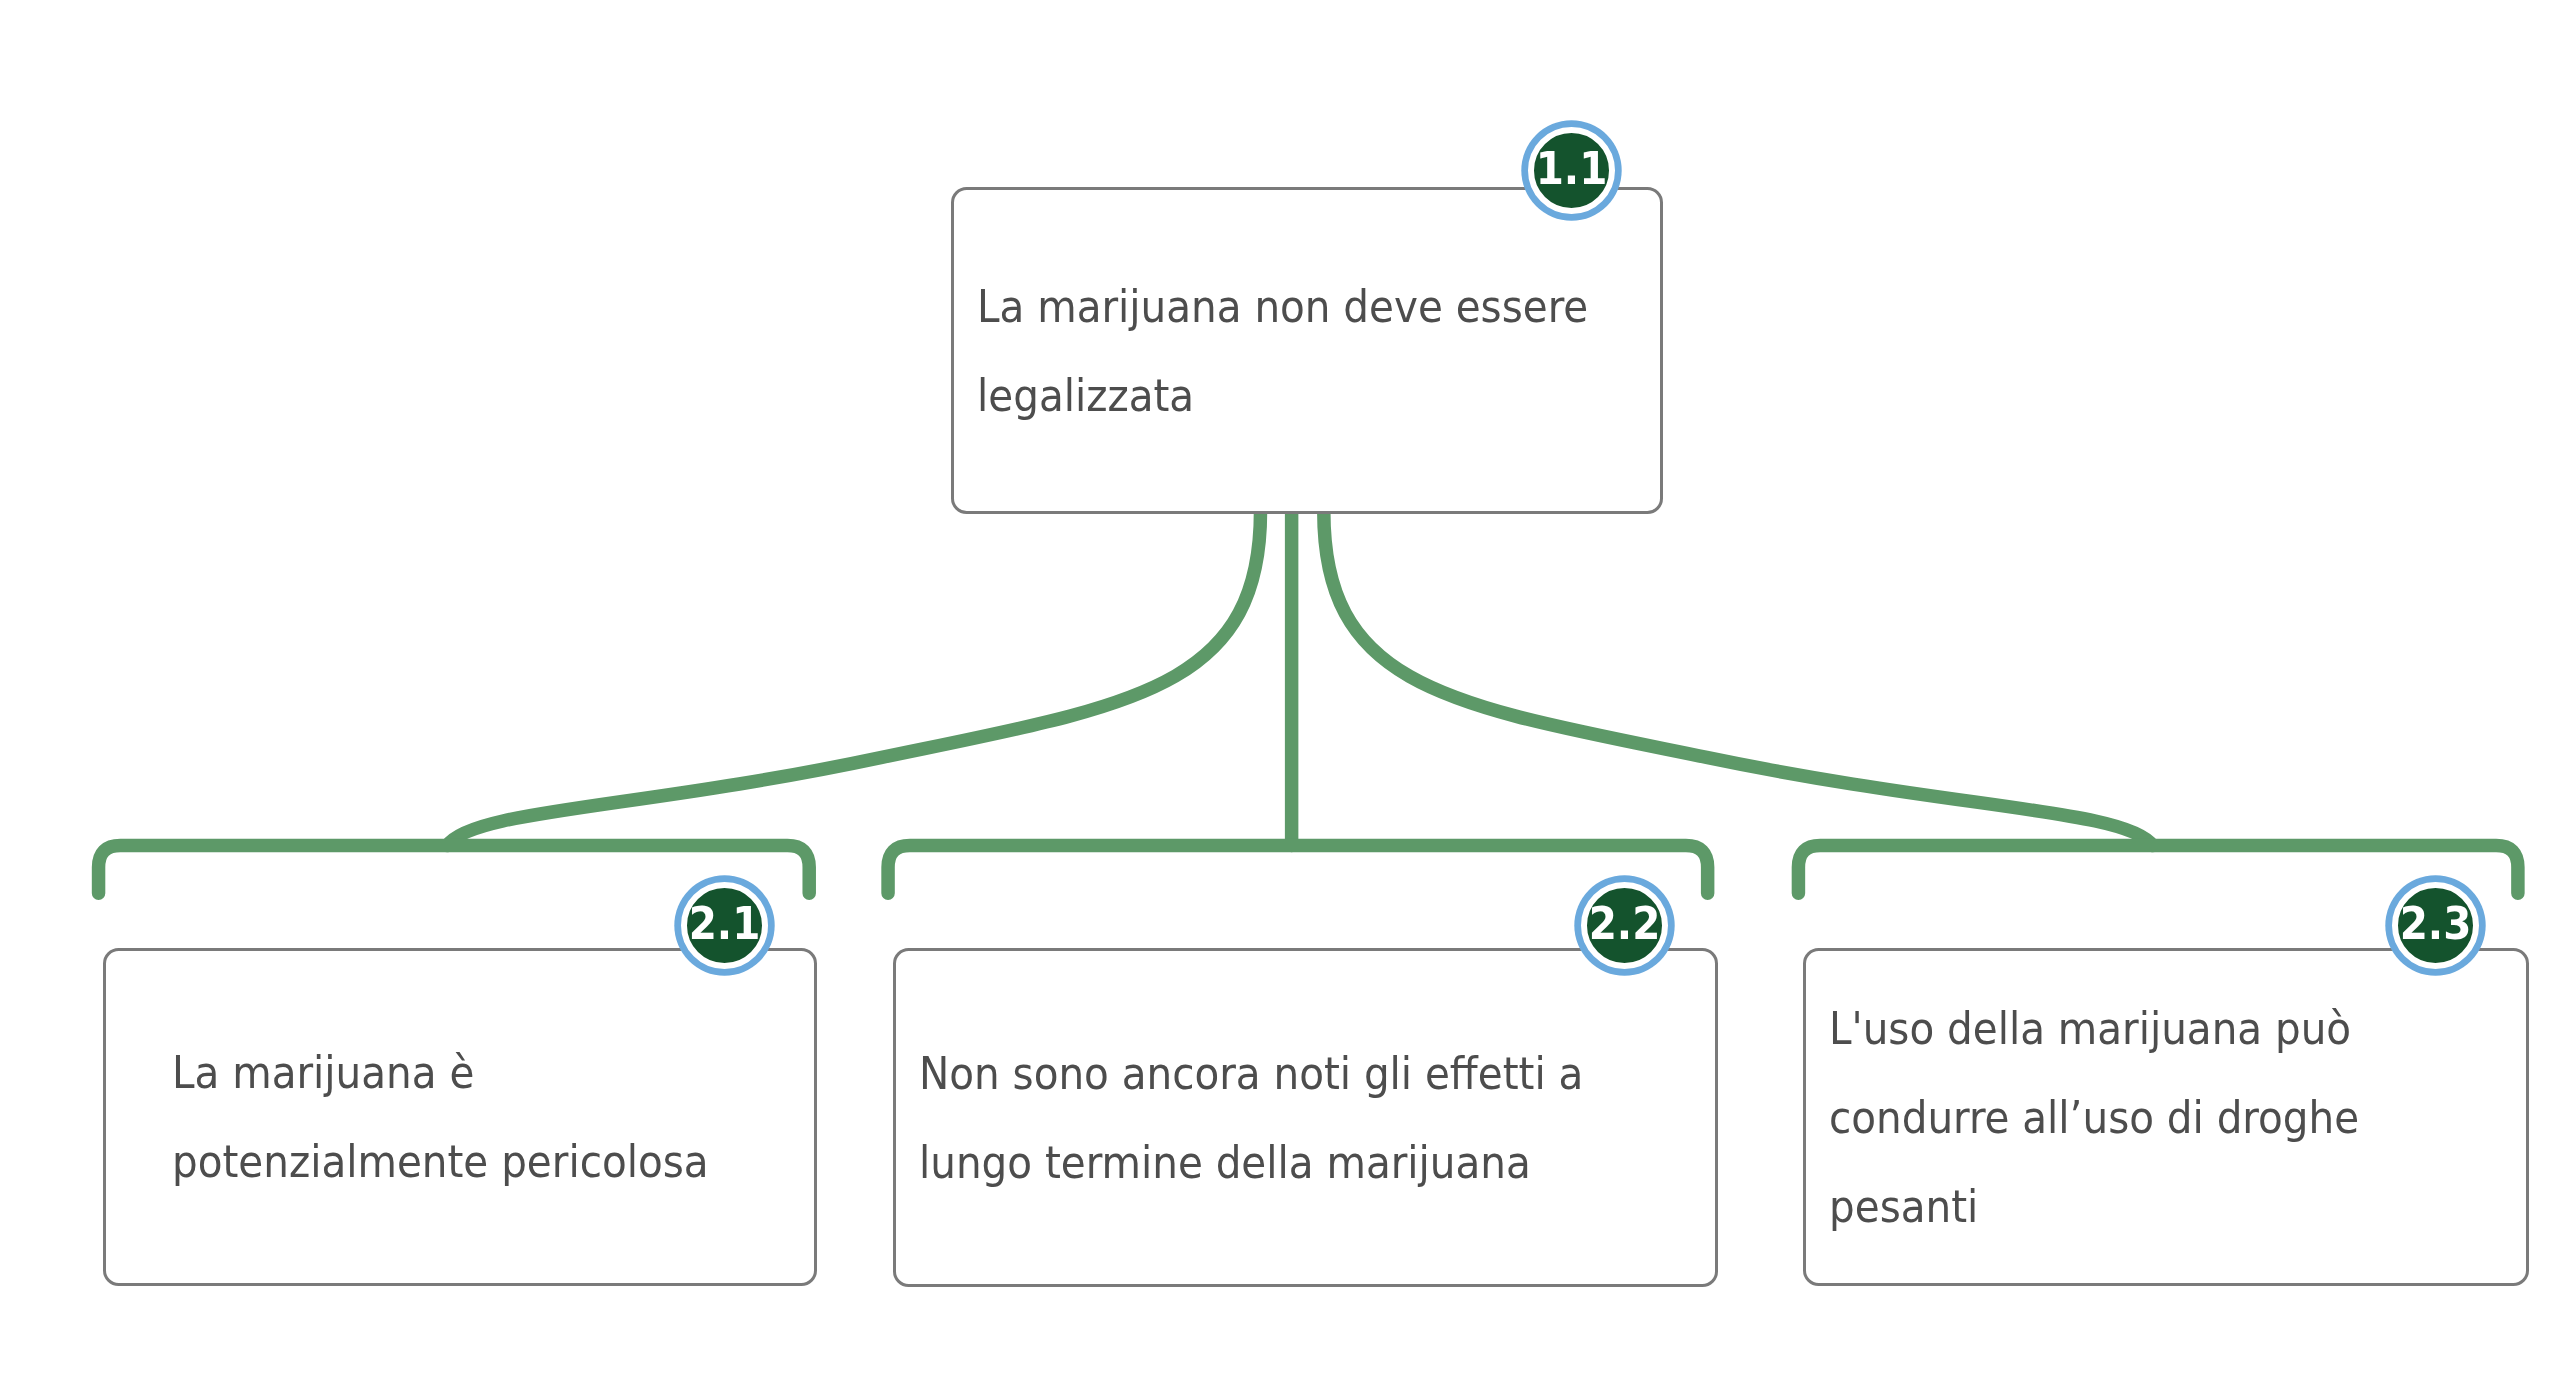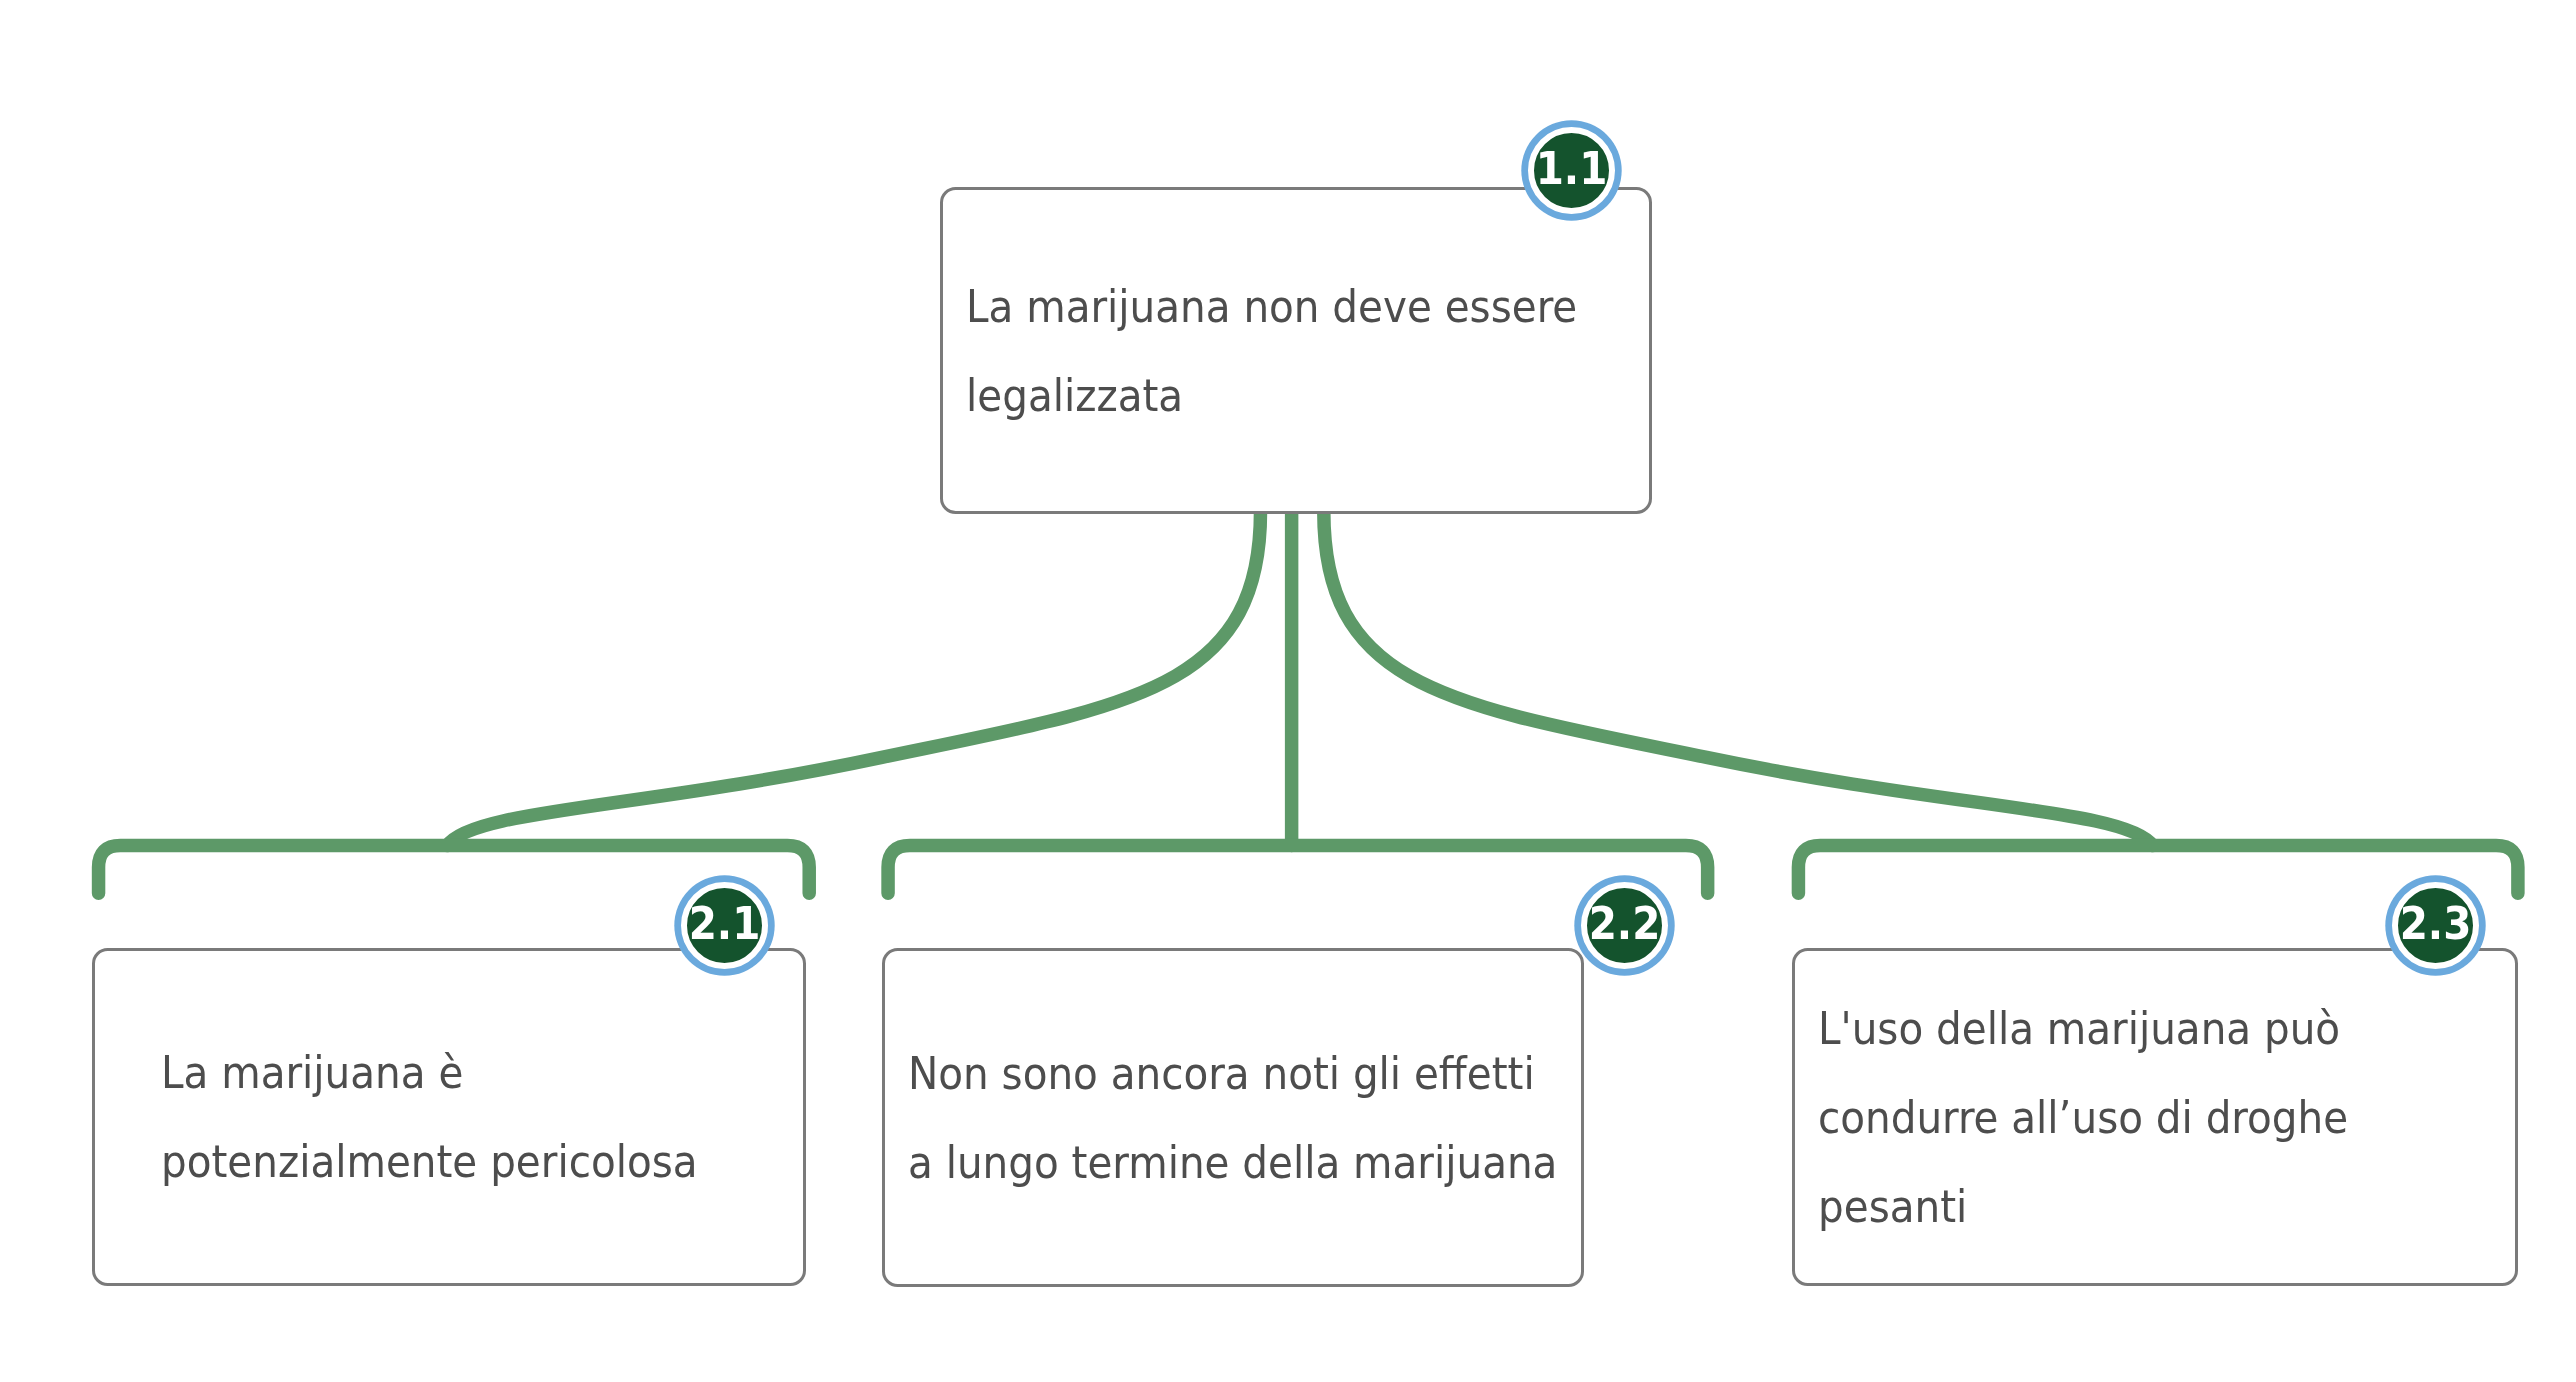--- a/index.html
+++ b/index.html
@@ -28,20 +28,21 @@
   }
   .node-box {
     position: absolute;
     box-sizing: border-box;
     background: #ffffff;
     border: 3.6px solid #7a7a7a;
     border-radius: 15.6px;
     display: flex;
     flex-direction: column;
     justify-content: center;
+    margin-left: 11px;
   }
   .node-text {
     color: #4d4d4d;
     font-size: 45px;
     line-height: 89px;
     letter-spacing: 0px;
     white-space: pre-line;
     padding: 0 23px;
     font-weight: 400;
   }
@@ -97,21 +98,21 @@
     <span class="badge-label">1.1</span>
   </div>
 
   <div class="node-box" style="left:92px; top:948px; width:714px; height:338px;padding-left:43px;">
     <div class="node-text">La marijuana è potenzialmente pericolosa</div>
   </div>
   <div class="node-badge" style="left:681px; top:882px;justify-content:center;">
     <span class="badge-label">2.1</span>
   </div>
 
-  <div class="node-box" style="left:882px; top:948px; width:702px; height:339px;">
+  <div class="node-box" style="left:882px; top:948px; width:825px; height:339px;">
     <div class="node-text">Non sono ancora noti gli effetti a lungo termine della marijuana</div>
   </div>
   <div class="node-badge" style="left:1581px; top:882px;">
     <span class="badge-label">2.2</span>
   </div>
 
   <div class="node-box" style="left:1792px; top:948px; width:726px; height:338px;">
     <div class="node-text">L'uso della marijuana può condurre all’uso di droghe pesanti</div>
   </div>
   <div class="node-badge" style="left:2392px; top:882px;justify-content:center;">

